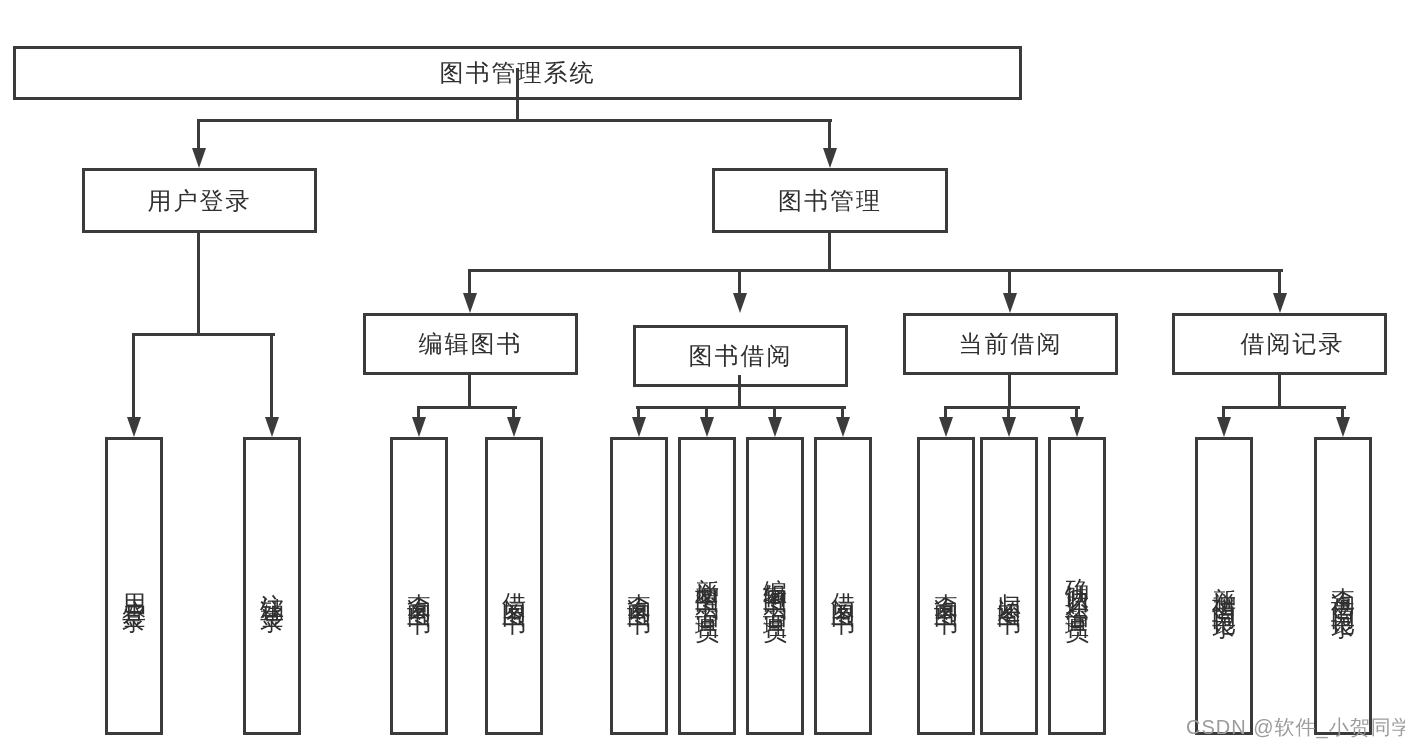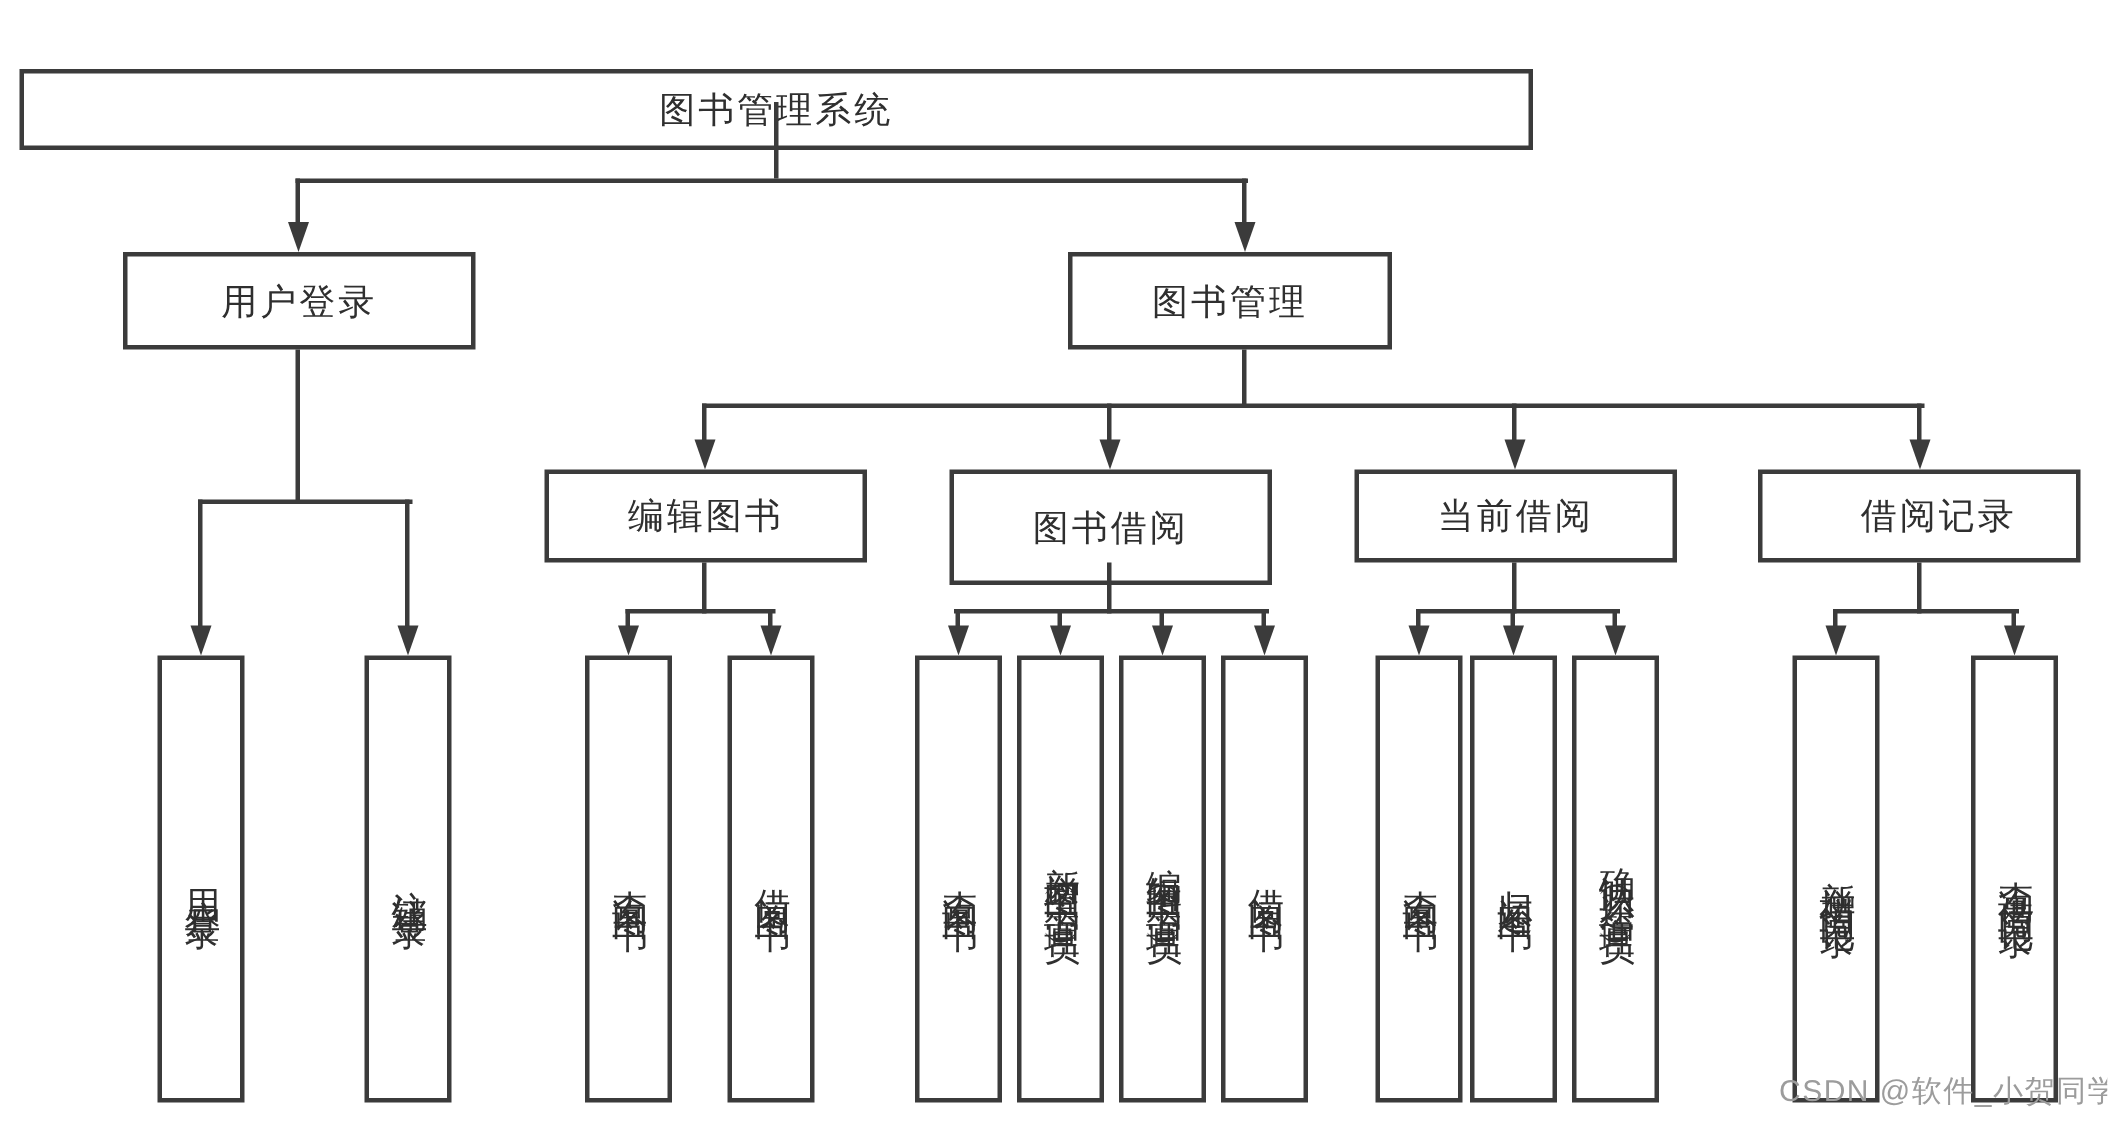--- a/index.html
+++ b/index.html
@@ -87,21 +87,21 @@
   <div class="ln" style="left:516px; top:68px; width:3px; height:51px;"></div>
   <div class="ln" style="left:197px; top:119px; width:635px; height:3px;"></div>
   <div class="ln" style="left:197px; top:119px; width:3px; height:31px;"></div>
   <div class="ar" style="left:192px; top:148px;"></div>
   <div class="ln" style="left:828px; top:119px; width:3px; height:31px;"></div>
   <div class="ar" style="left:823px; top:148px;"></div>
 
   <div class="hbox" style="left:82px; top:168px; width:235px; height:65px;">
     <span>用户登录</span>
   </div>
-  <div class="hbox" style="left:712px; top:168px; width:216px; height:65px;">
+  <div class="hbox" style="left:712px; top:168px; width:236px; height:65px;">
     <span>图书管理</span>
   </div>
 
   <div class="ln" style="left:197px; top:233px; width:3px; height:103px;"></div>
   <div class="ln" style="left:132px; top:333px; width:143px; height:3px;"></div>
   <div class="ln" style="left:132px; top:333px; width:3px; height:86px;"></div>
   <div class="ar" style="left:127px; top:417px;"></div>
   <div class="ln" style="left:270px; top:333px; width:3px; height:86px;"></div>
   <div class="ar" style="left:265px; top:417px;"></div>
 
@@ -112,21 +112,21 @@
   <div class="ln" style="left:738px; top:269px; width:3px; height:26px;"></div>
   <div class="ar" style="left:733px; top:293px;"></div>
   <div class="ln" style="left:1008px; top:269px; width:3px; height:26px;"></div>
   <div class="ar" style="left:1003px; top:293px;"></div>
   <div class="ln" style="left:1278px; top:269px; width:3px; height:26px;"></div>
   <div class="ar" style="left:1273px; top:293px;"></div>
 
   <div class="hbox" style="left:363px; top:313px; width:215px; height:62px;">
     <span>编辑图书</span>
   </div>
-  <div class="hbox" style="left:633px; top:313px; width:215px; height:77px;align-items:center;">
+  <div class="hbox" style="left:633px; top:325px; width:215px; height:62px;align-items:center;">
     <span>图书借阅</span>
   </div>
   <div class="hbox" style="left:903px; top:313px; width:215px; height:62px;">
     <span>当前借阅</span>
   </div>
   <div class="hbox" style="left:1172px; top:313px; width:215px; height:62px;padding-left:26px;">
     <span>借阅记录</span>
   </div>
 
   <div class="ln" style="left:468px; top:375px; width:3px; height:34px;"></div>

